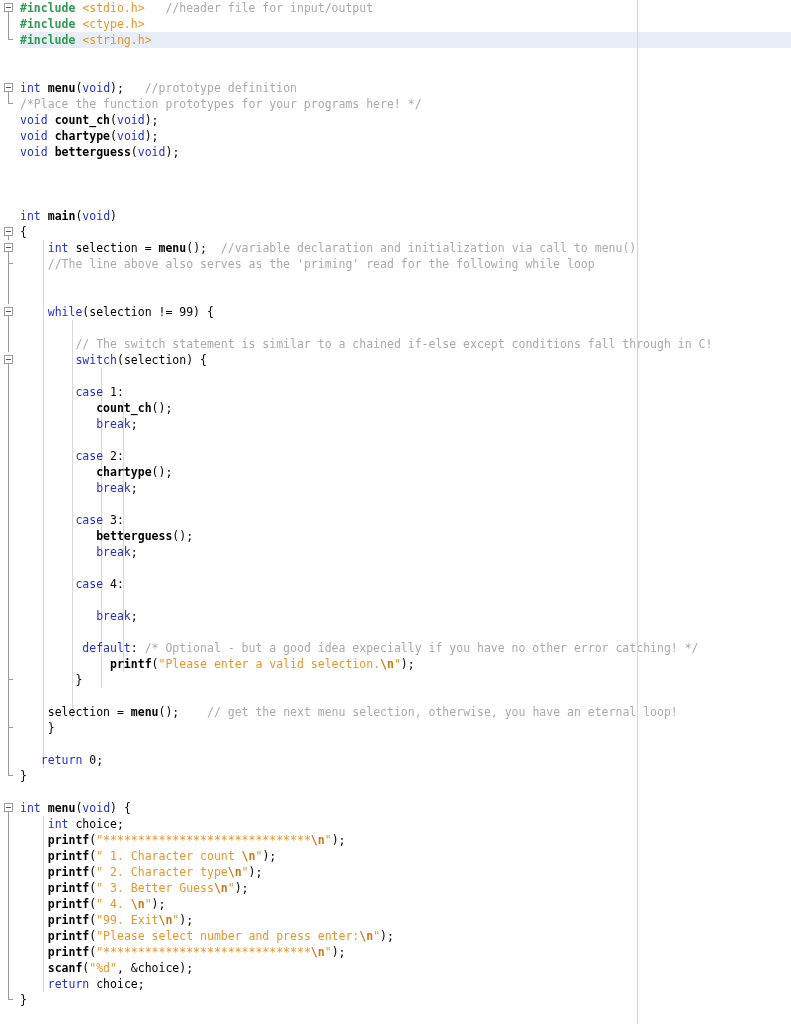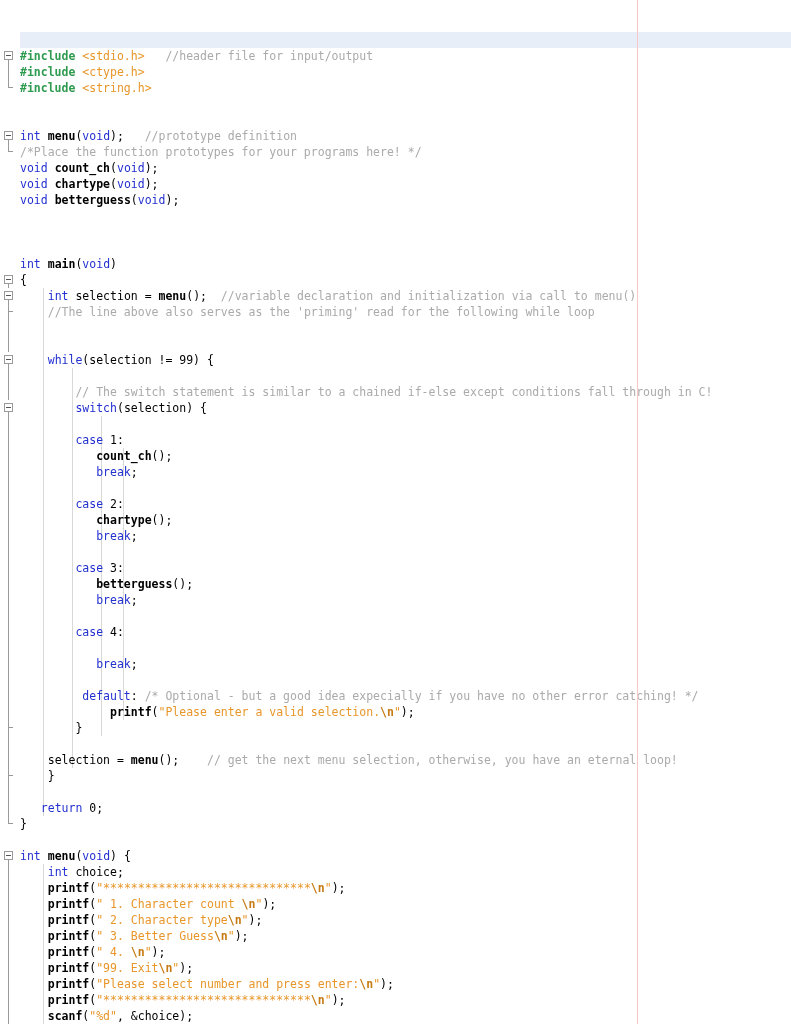--- a/index.html
+++ b/index.html
@@ -18,21 +18,20 @@
   }
   
   .cur-line{
     position:absolute;left:20px;right:0;height:16px;background:#e8eef8;
     z-index:0;
   }
   
   .code{
     position:absolute;left:0;top:0;right:0;bottom:0;z-index:2;
     white-space:pre;
-    margin-top:48px;
   }
   .row{height:16px;position:relative;white-space:pre;}
   .gutter{
     position:absolute;left:0;top:0;width:20px;height:16px;
   }
   .txt{
     position:absolute;left:20px;top:0;height:16px;white-space:pre;
     color:#000000;letter-spacing:0px;
   }
   

